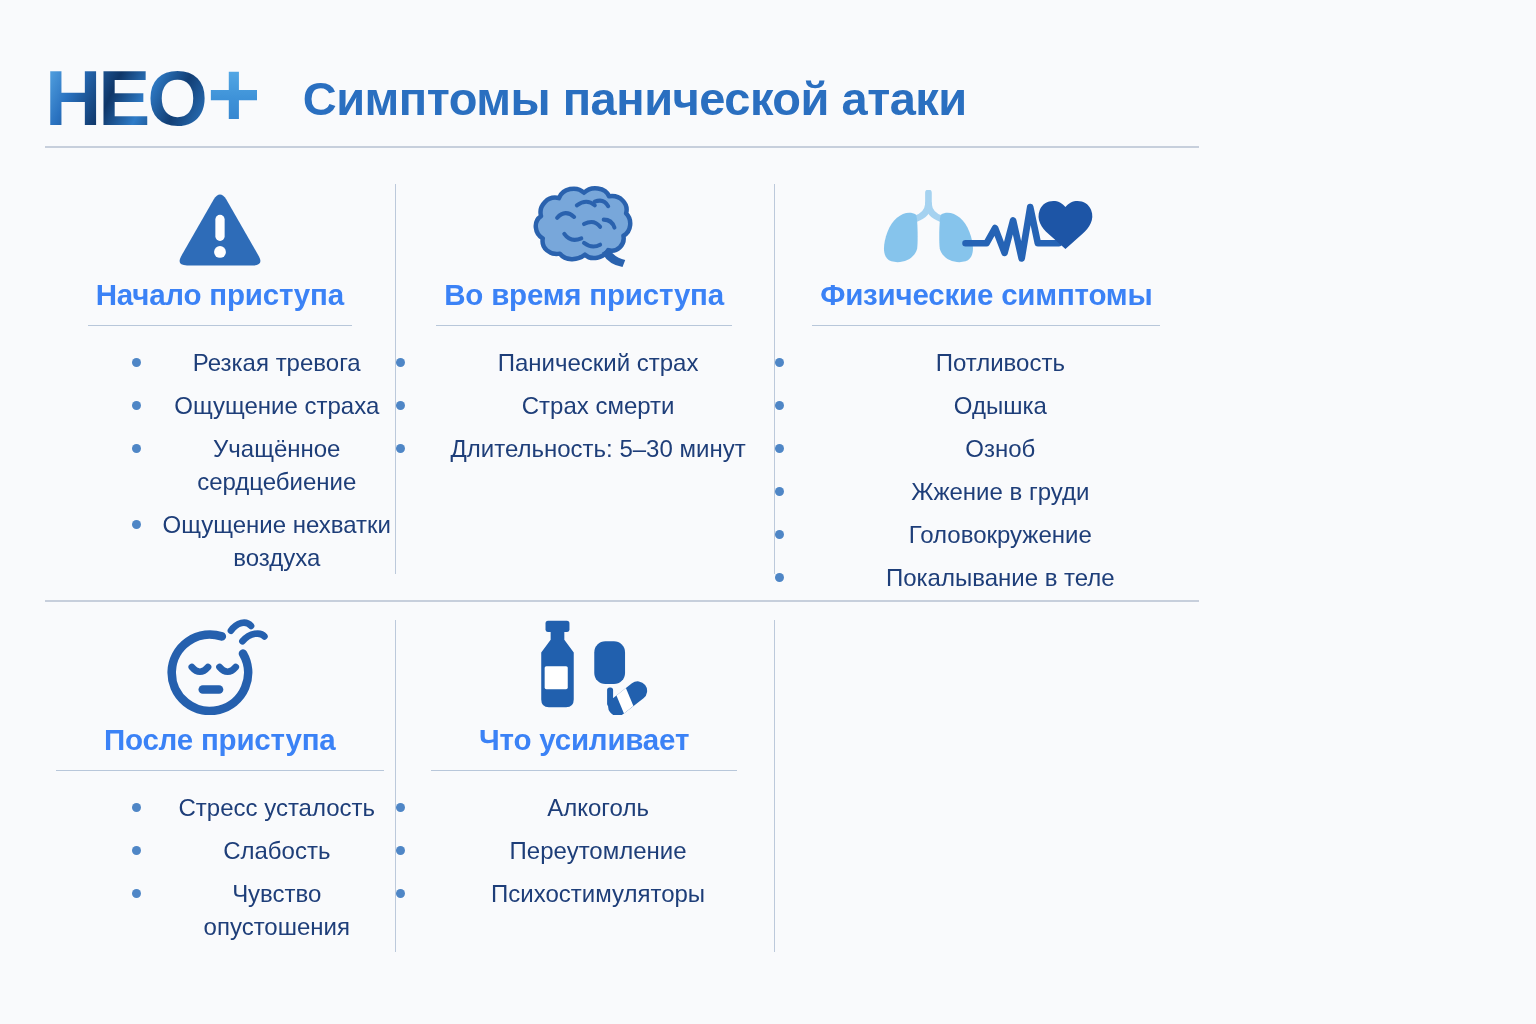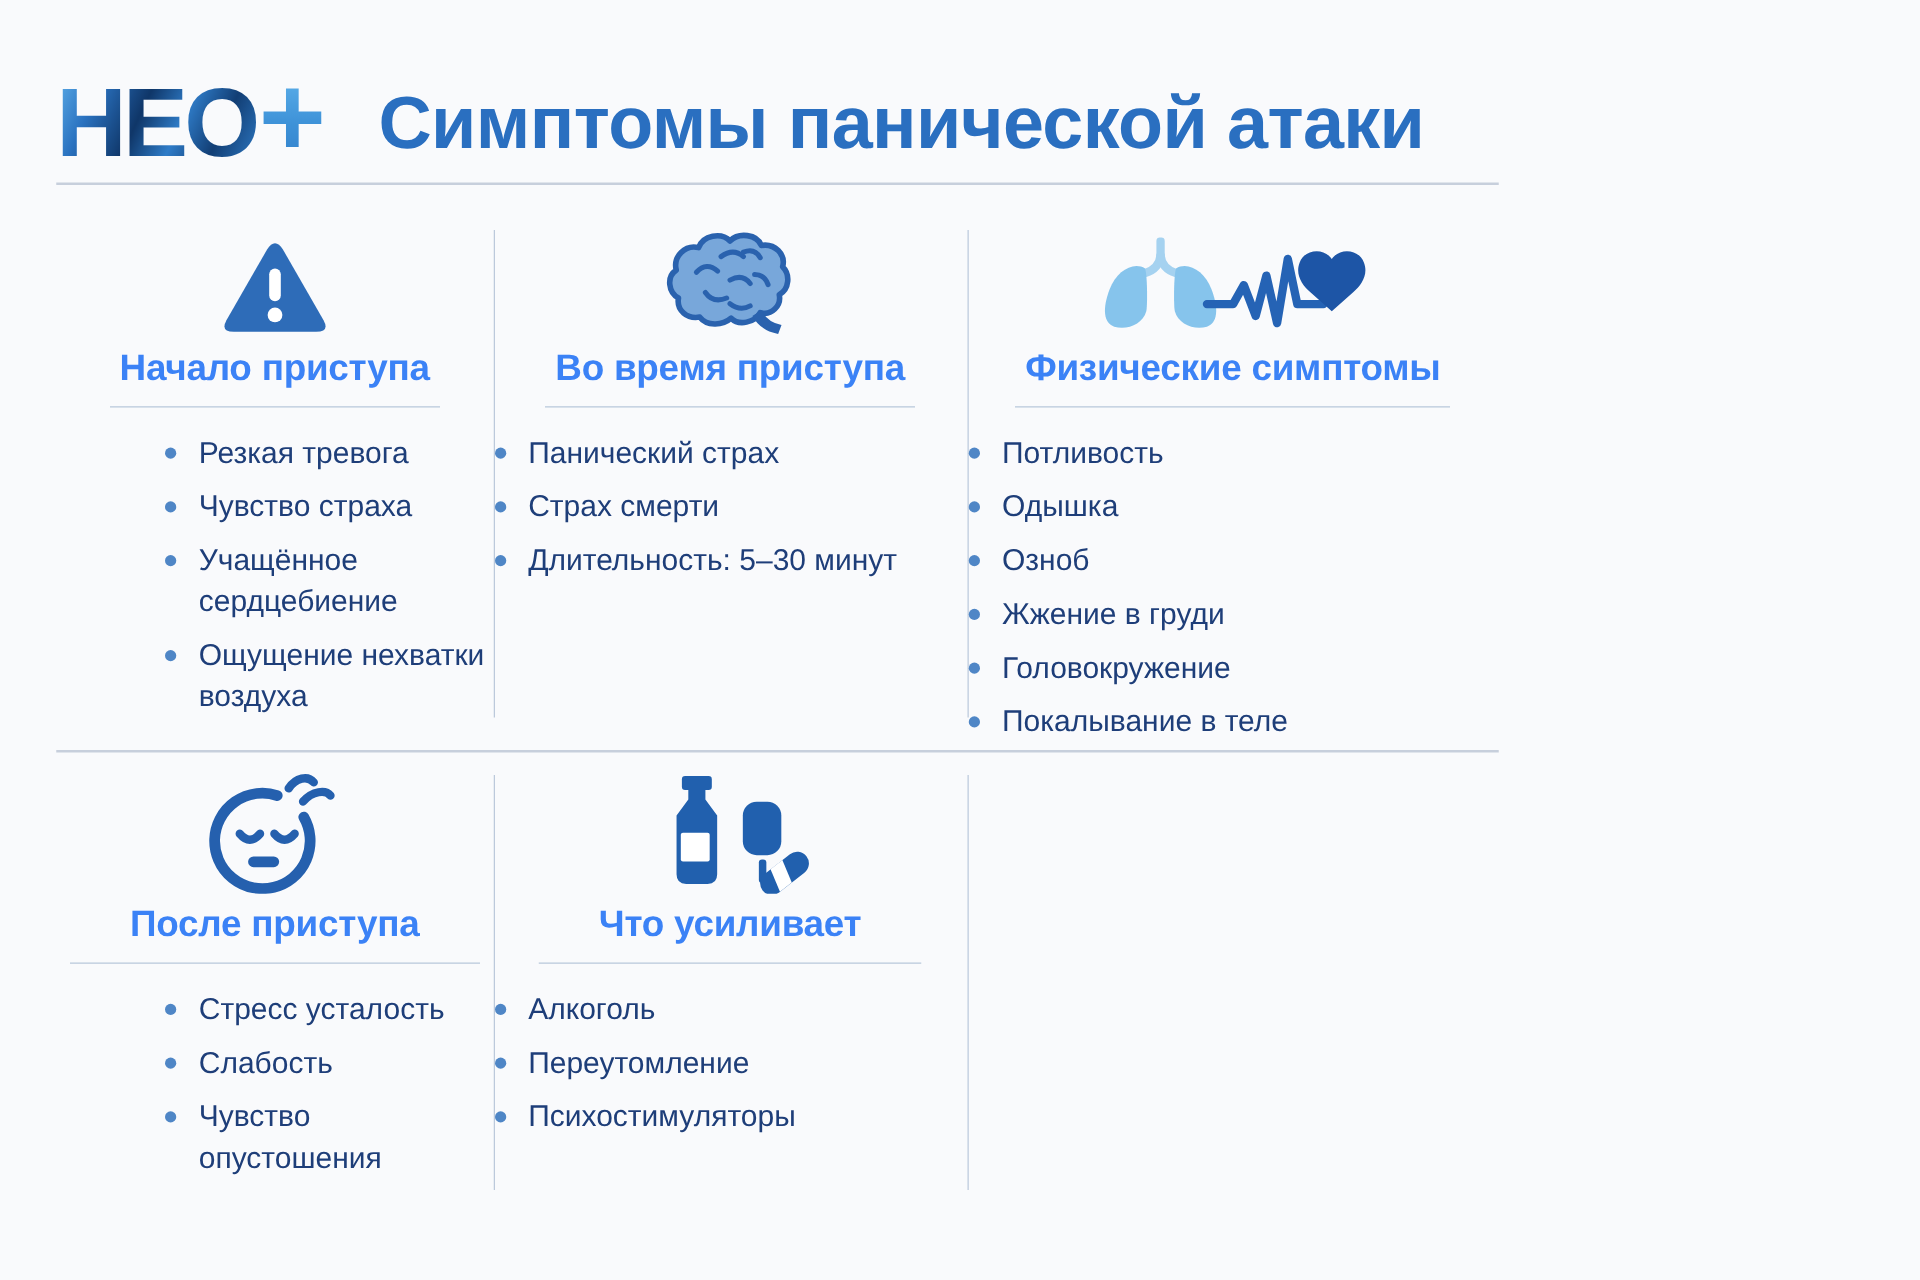--- a/index.html
+++ b/index.html
@@ -18,21 +18,21 @@
     font-size:78px;font-weight:800;letter-spacing:-3px;
     background:linear-gradient(115deg,#5fb0ea 0%,#2a72c0 20%,#0f3668 42%,#2f7cc8 60%,#123e74 78%,#2f7cc8 100%);
     -webkit-background-clip:text;background-clip:text;color:transparent;
   }
   .logo-plus{
     font-size:92px;font-weight:800;margin-left:2px;margin-top:-8px;
     background:linear-gradient(180deg,#66b9ef 0%,#3e92d8 55%,#2f7cc8 100%);
     -webkit-background-clip:text;background-clip:text;color:transparent;
   }
   .title{
-    margin-left:42px;font-size:59px;font-weight:700;color:#2a6fc0;letter-spacing:-0.5px;
+    margin-left:42px;font-size:47px;font-weight:700;color:#2a6fc0;letter-spacing:-0.5px;
   }
   .hrule{height:2px;background:#c7cfdc;width:100%;border:0;margin:0;}
 
   
   .row{position:relative;display:grid;grid-template-columns:438fr 475fr 533fr;}
   .row1{height:452px;padding-top:36px;box-sizing:border-box;}
   .row2{height:422px;padding-top:17px;box-sizing:border-box;}
   .vdiv{position:absolute;width:1.5px;background:#bcc9db;}
   .row1 .vdiv{top:36px;bottom:26px;}
   .row2 .vdiv{top:18px;bottom:72px;}
@@ -51,21 +51,21 @@
   }
   .row1 h2{padding:0 8px 13px;}
   .row2 h2{padding:0 48px 13px;}
 
   ul.sym{list-style:none;margin:20px 0 0;padding:0;}
   .cell:nth-of-type(1) ul.sym{padding-left:52px;}
   .cell:nth-of-type(2) ul.sym{padding-left:72px;}
   .cell:nth-of-type(3) ul.sym{padding-left:86px;}
   ul.sym li{
     position:relative;padding-left:28px;margin:0 0 10px;
-    font-size:24px;line-height:1.375;color:#1e3e79;white-space:pre-line;
+    font-size:24px;line-height:1.375;color:#1e3e79;white-space:pre-line;text-align:center;
   }
   ul.sym li::before{
     content:"";position:absolute;left:1px;top:12px;width:9px;height:9px;
     border-radius:50%;background:#4f86c6;
   }
   svg{display:block;}
 </style>
 </head>
 <body>
 
@@ -88,21 +88,21 @@
       <div class="icon-wrap">
         <svg width="86" height="76" viewBox="0 0 100 90">
           <path d="M42.5,9 Q50,-3 57.5,9 L96,76 Q102,87 89,87 H11 Q-2,87 4,76 Z" fill="#2e6cb8"></path>
           <rect x="44.5" y="27" width="11" height="31" rx="5.5" fill="#fff"></rect>
           <circle cx="50" cy="71" r="7" fill="#fff"></circle>
         </svg>
       </div>
       <div class="head-wrap"><h2>Начало приступа</h2></div>
       <ul class="sym">
           <li>Резкая тревога</li>
-          <li>Чувство страха</li>
+          <li>Ощущение страха</li>
           <li>Учащённое сердцебиение</li>
           <li>Ощущение нехватки воздуха</li>
         </ul>
     </div>
 
     <div class="cell">
       <div class="icon-wrap">
         <svg width="112" height="86" viewBox="0 0 120 96">
           <path d="M33,80 C22,82 12,74 14,63 C5,58 3,44 12,38 C9,26 20,15 32,18 C36,7 52,4 60,12 C68,4 84,6 88,16 C100,14 110,24 107,35 C114,42 113,55 104,60 C106,70 97,79 87,76 C82,85 68,88 61,81 C53,88 39,88 33,80 Z" fill="#78a7da" stroke="#2a62ae" stroke-width="5" stroke-linejoin="round"></path>
           <g fill="none" stroke="#2a62ae" stroke-width="4.5" stroke-linecap="round">

